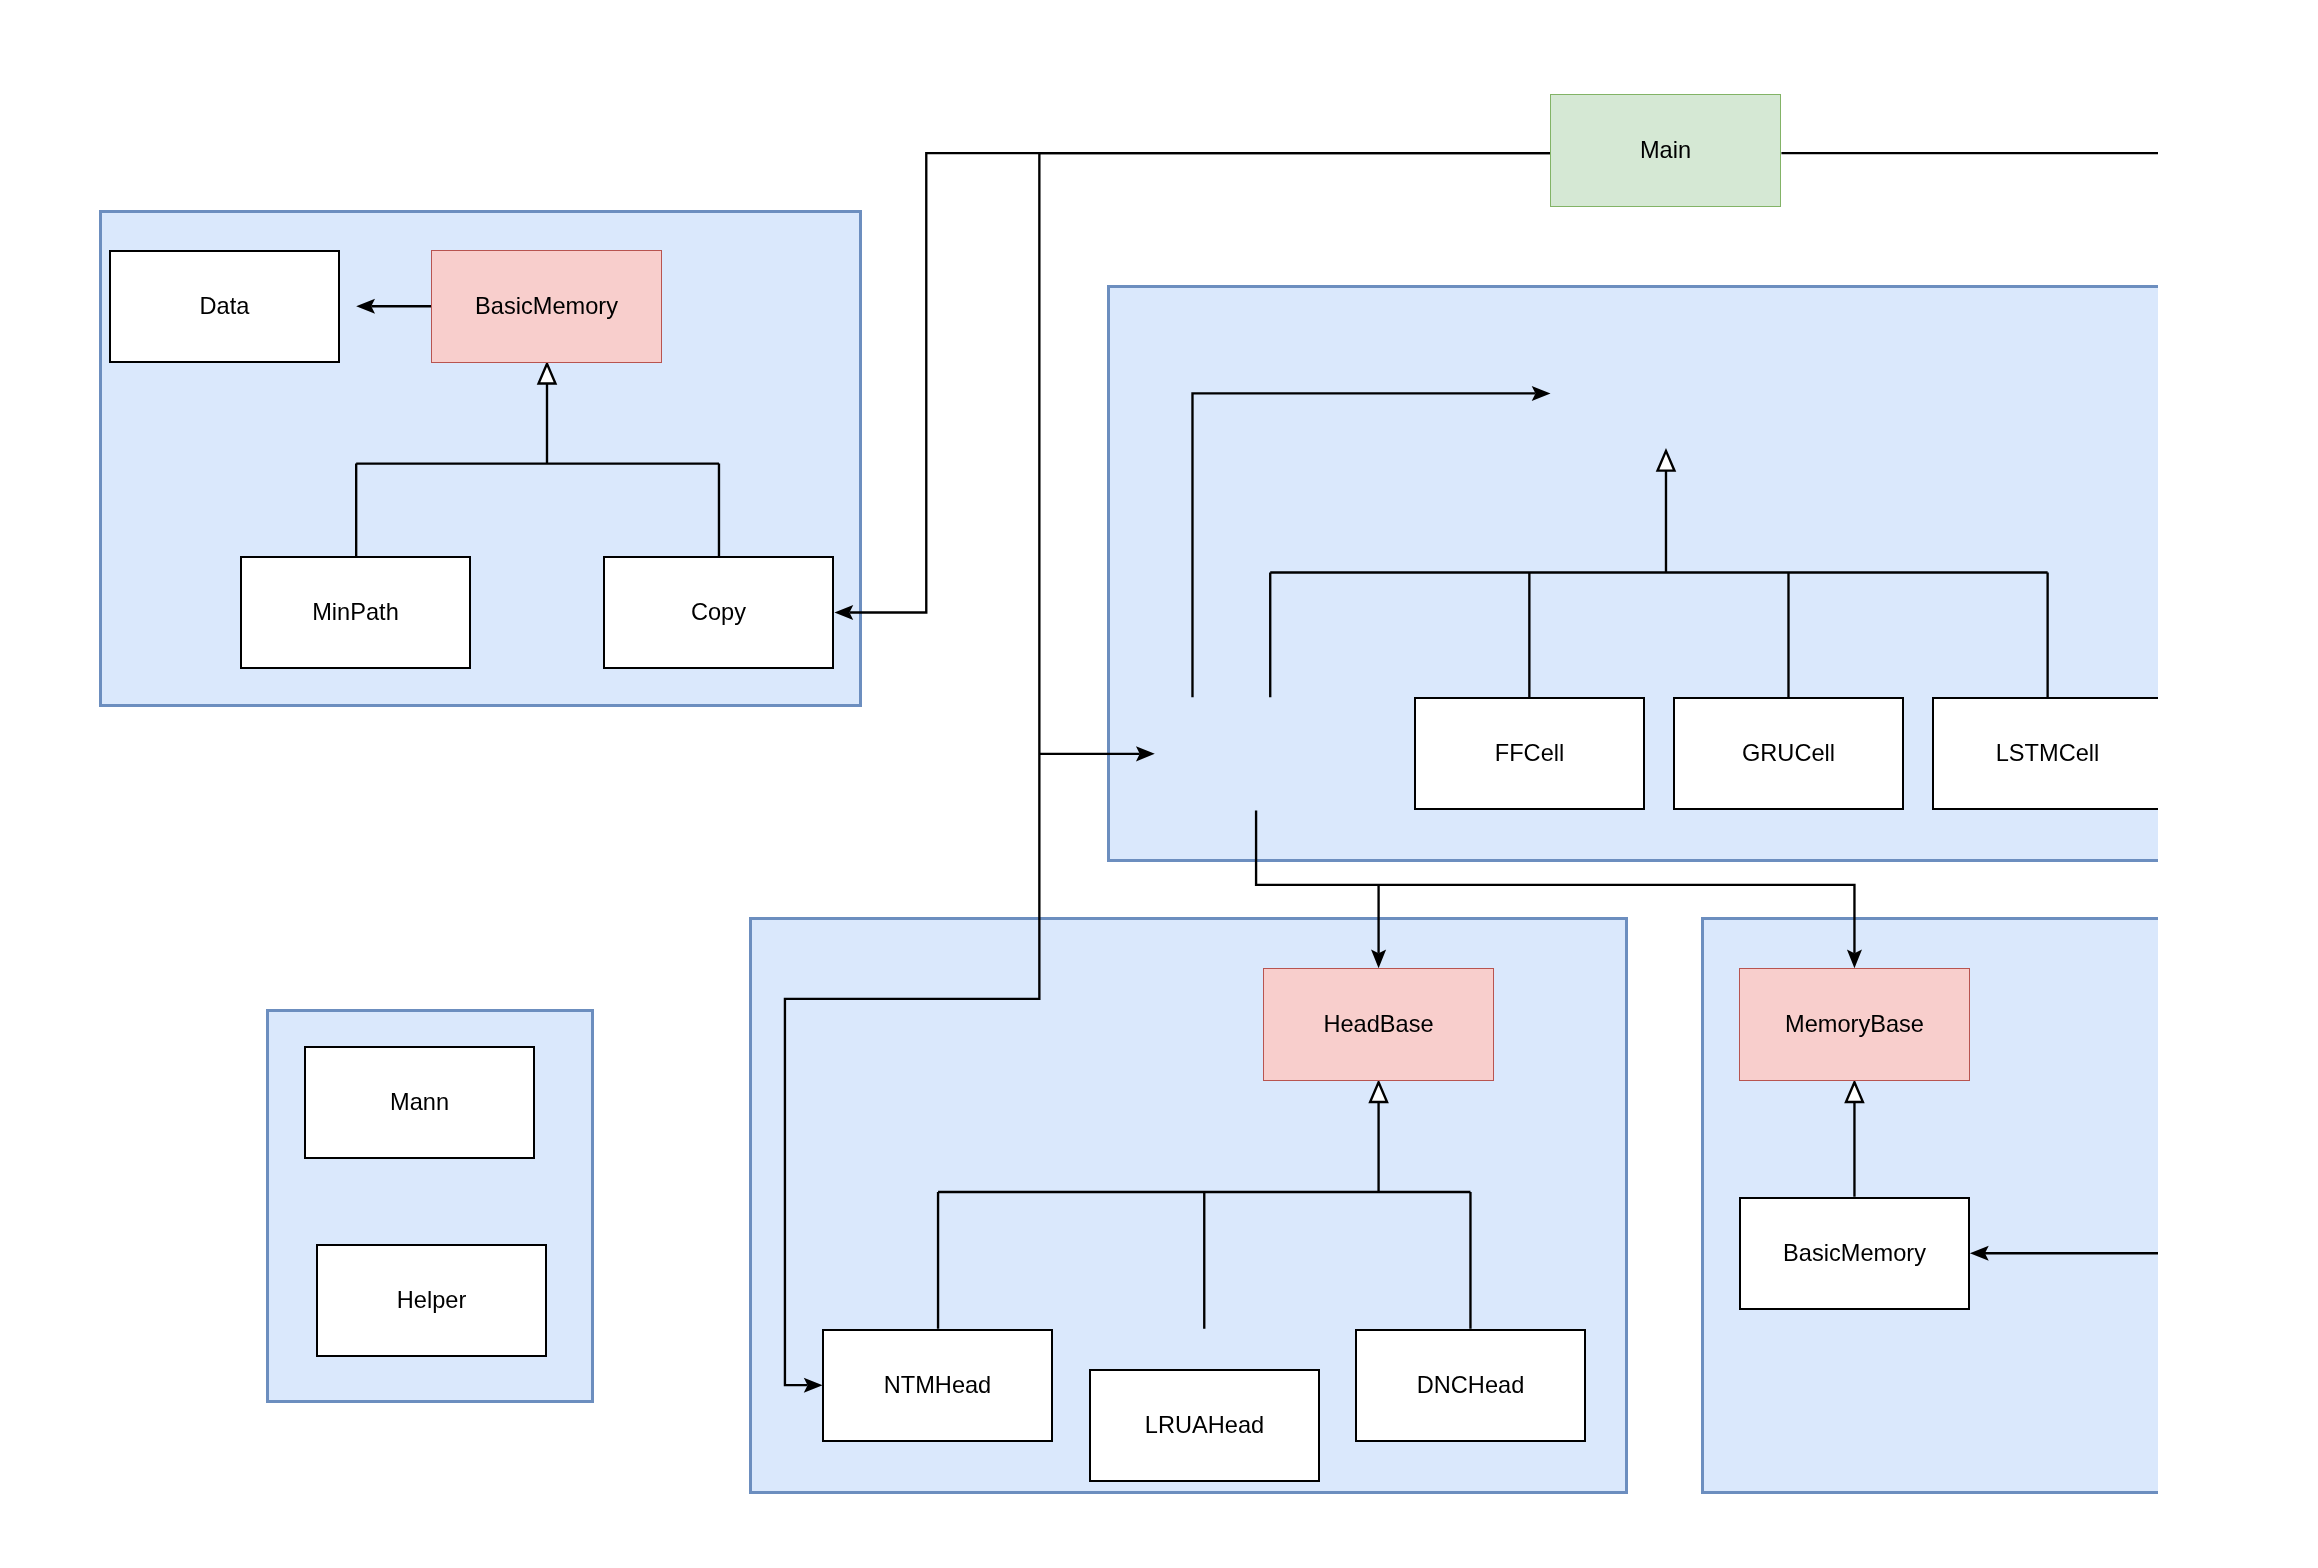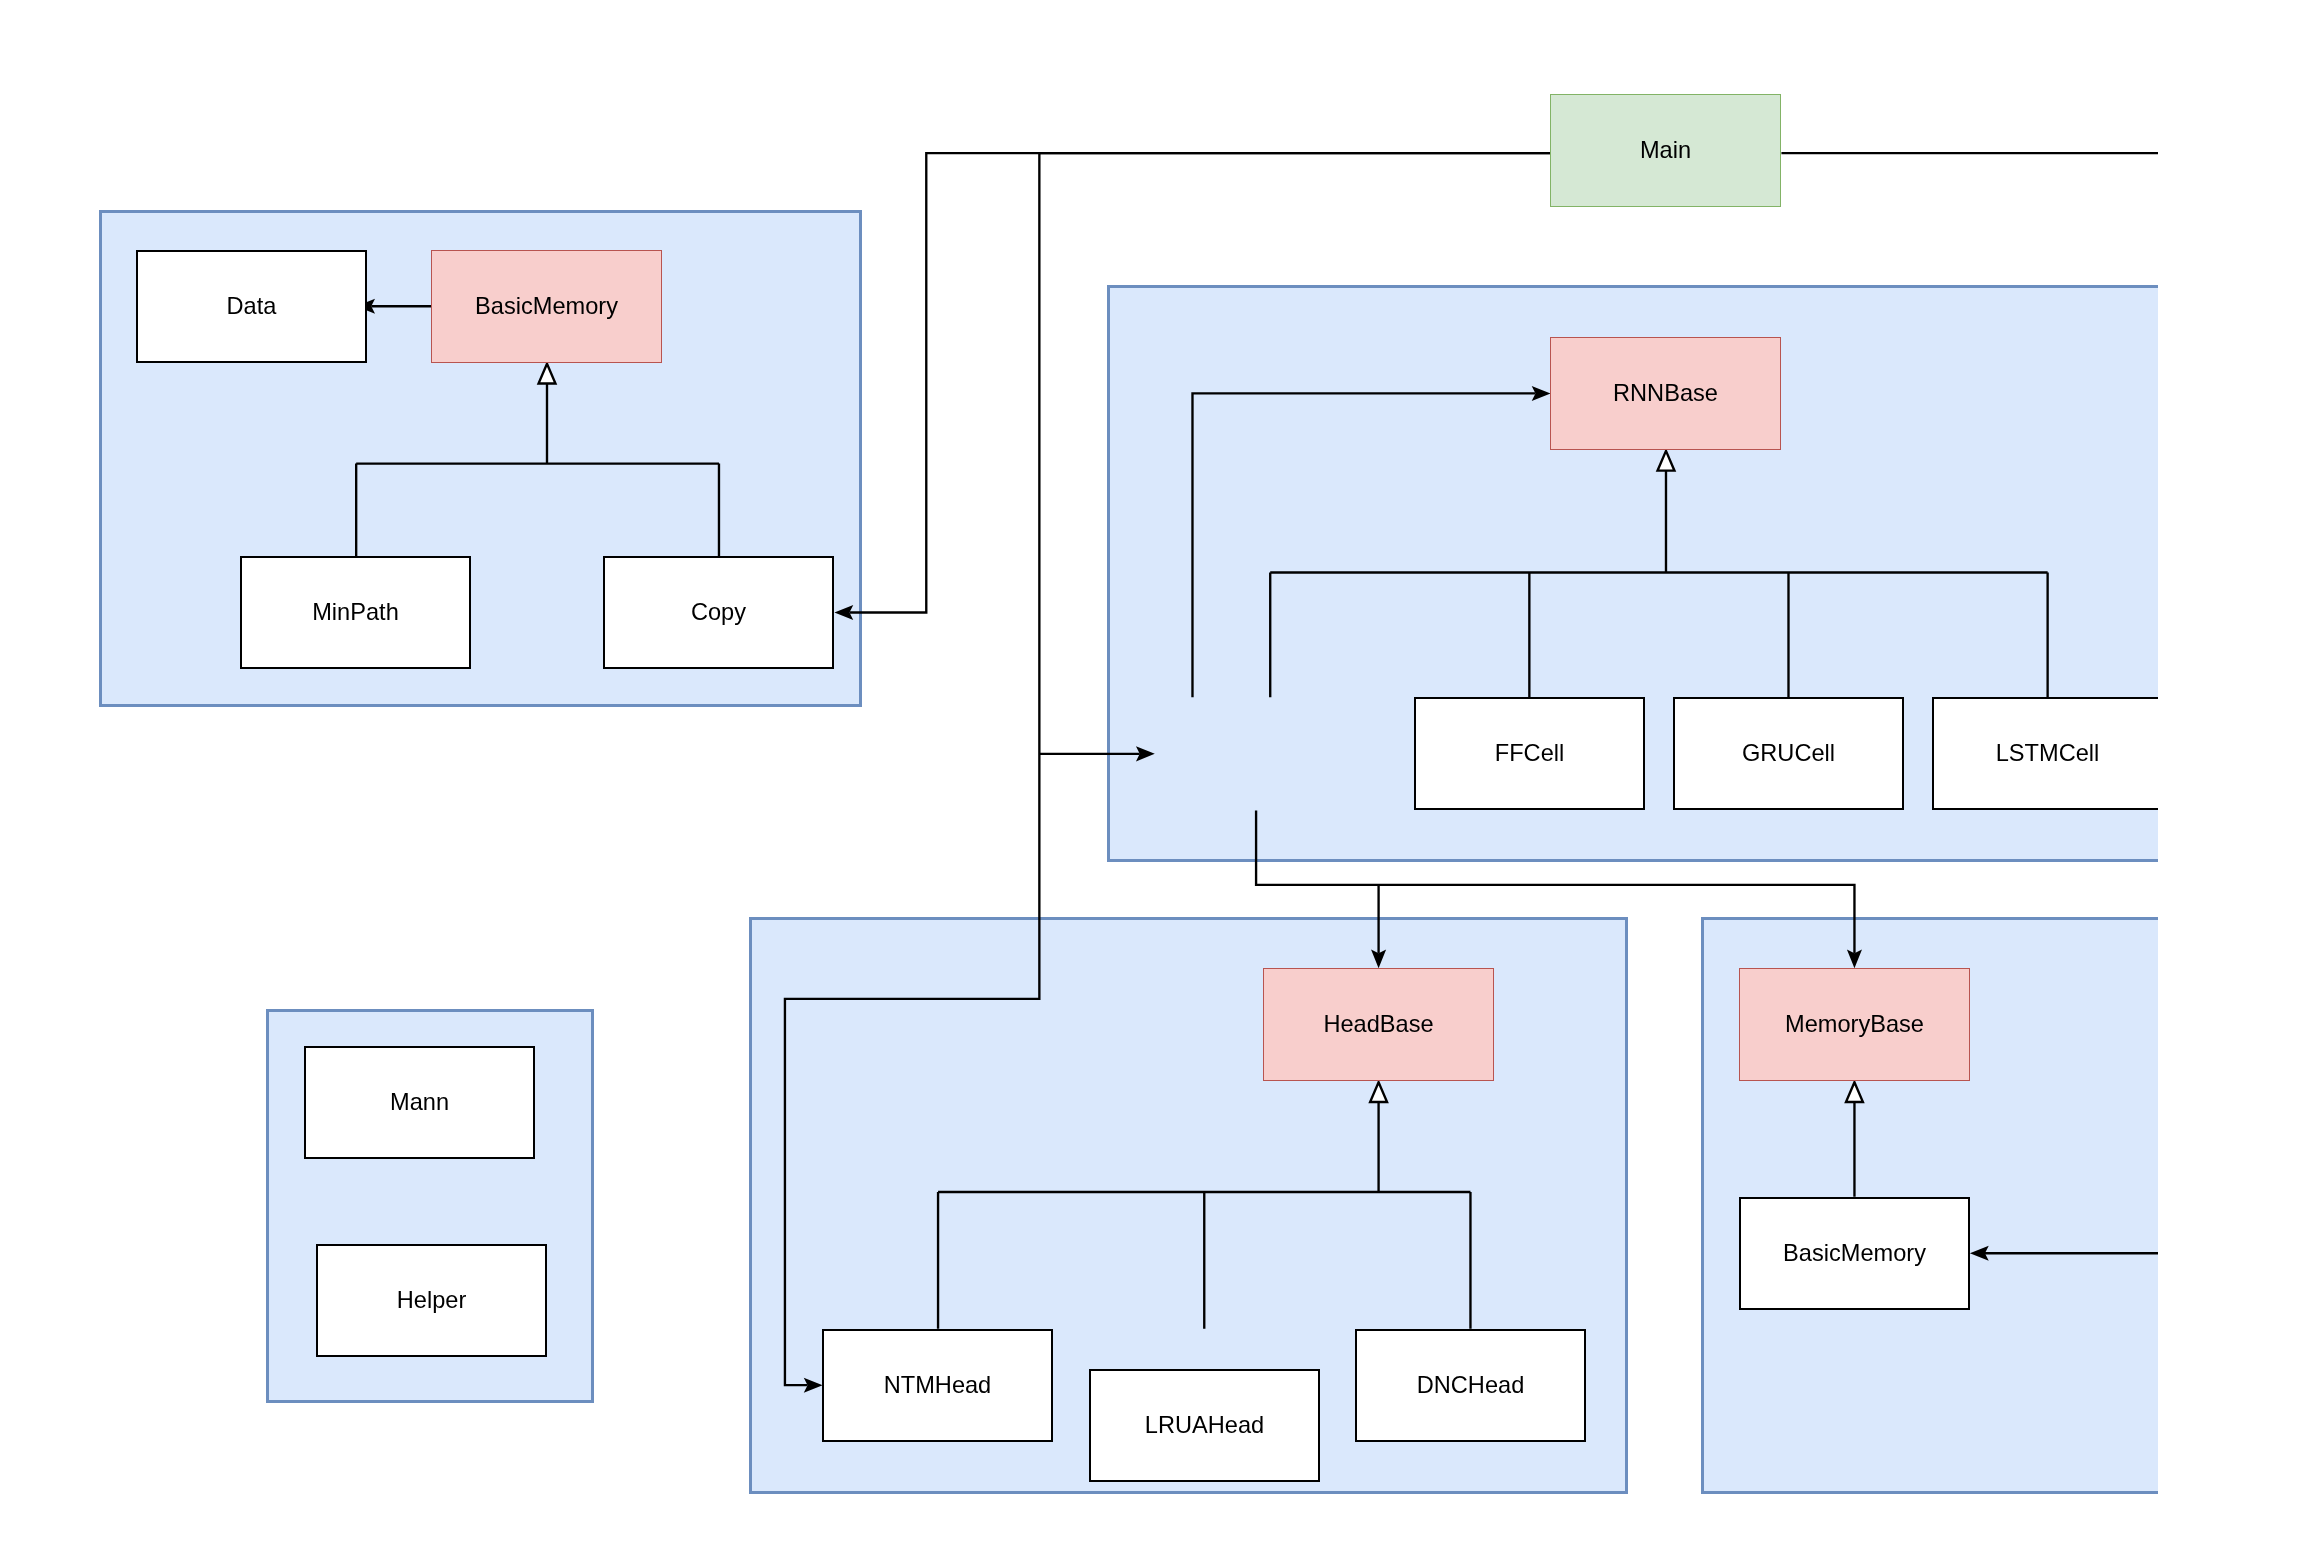--- a/index.html
+++ b/index.html
@@ -120,36 +120,33 @@
     <path class="edge" d="M 2925 2339 V 2530 M 1990 2530 H 3120 M 1990 2530 V 2820 M 2555 2530 V 2820 M 3120 2530 V 2820"></path>
 
     <polygon class="tri" points="3935,2297 3917,2339 3953,2339"></polygon>
     <path class="edge" d="M 3935 2339 V 2540"></path>
   </svg>
 
   <div class="node main" style="left:1550px;top:94px">
     <span>Main</span>
   </div>
 
-  <div class="node" style="left:136px;top:250px">
+  <div class="node" style="left:109px;top:250px">
     <span>Data</span>
   </div>
   <div class="node base" style="left:431px;top:250px">
     <span>BasicMemory</span>
   </div>
   <div class="node" style="left:240px;top:556px">
     <span>MinPath</span>
   </div>
   <div class="node" style="left:603px;top:556px">
     <span>Copy</span>
   </div>
 
-  <div class="node base" style="left:1550px;top:337px">
-    <span>RNNBase</span>
-  </div>
   <div class="node" style="left:1414px;top:697px">
     <span>FFCell</span>
   </div>
   <div class="node" style="left:1673px;top:697px">
     <span>GRUCell</span>
   </div>
   <div class="node" style="left:1932px;top:697px">
     <span>LSTMCell</span>
   </div>
 

